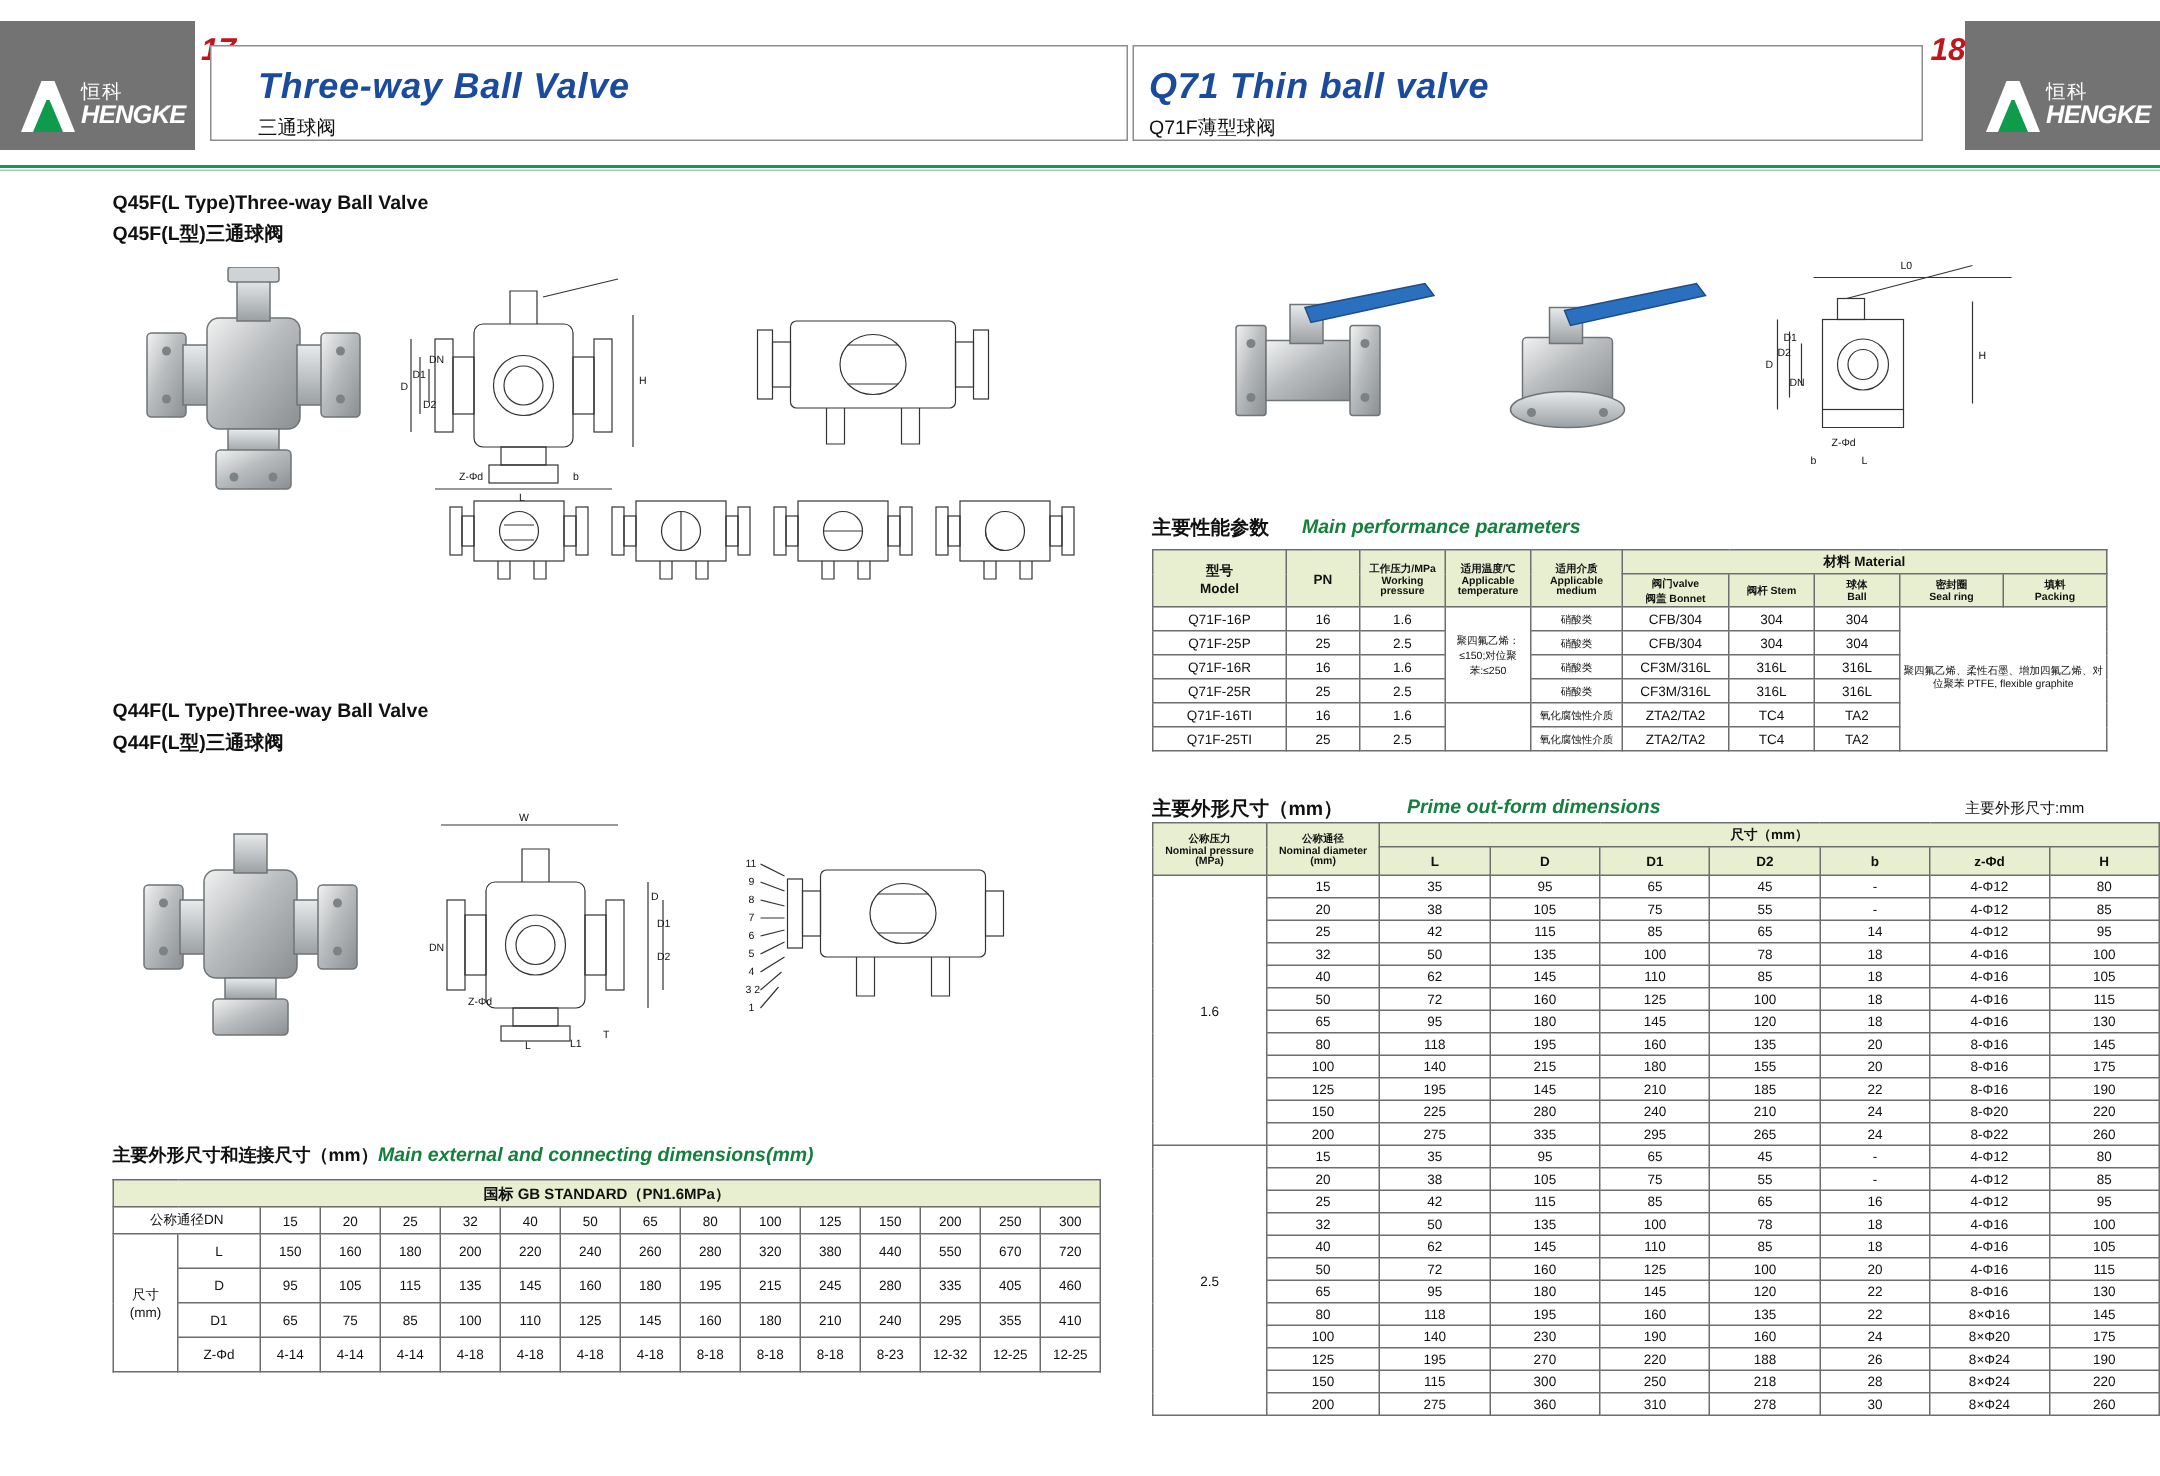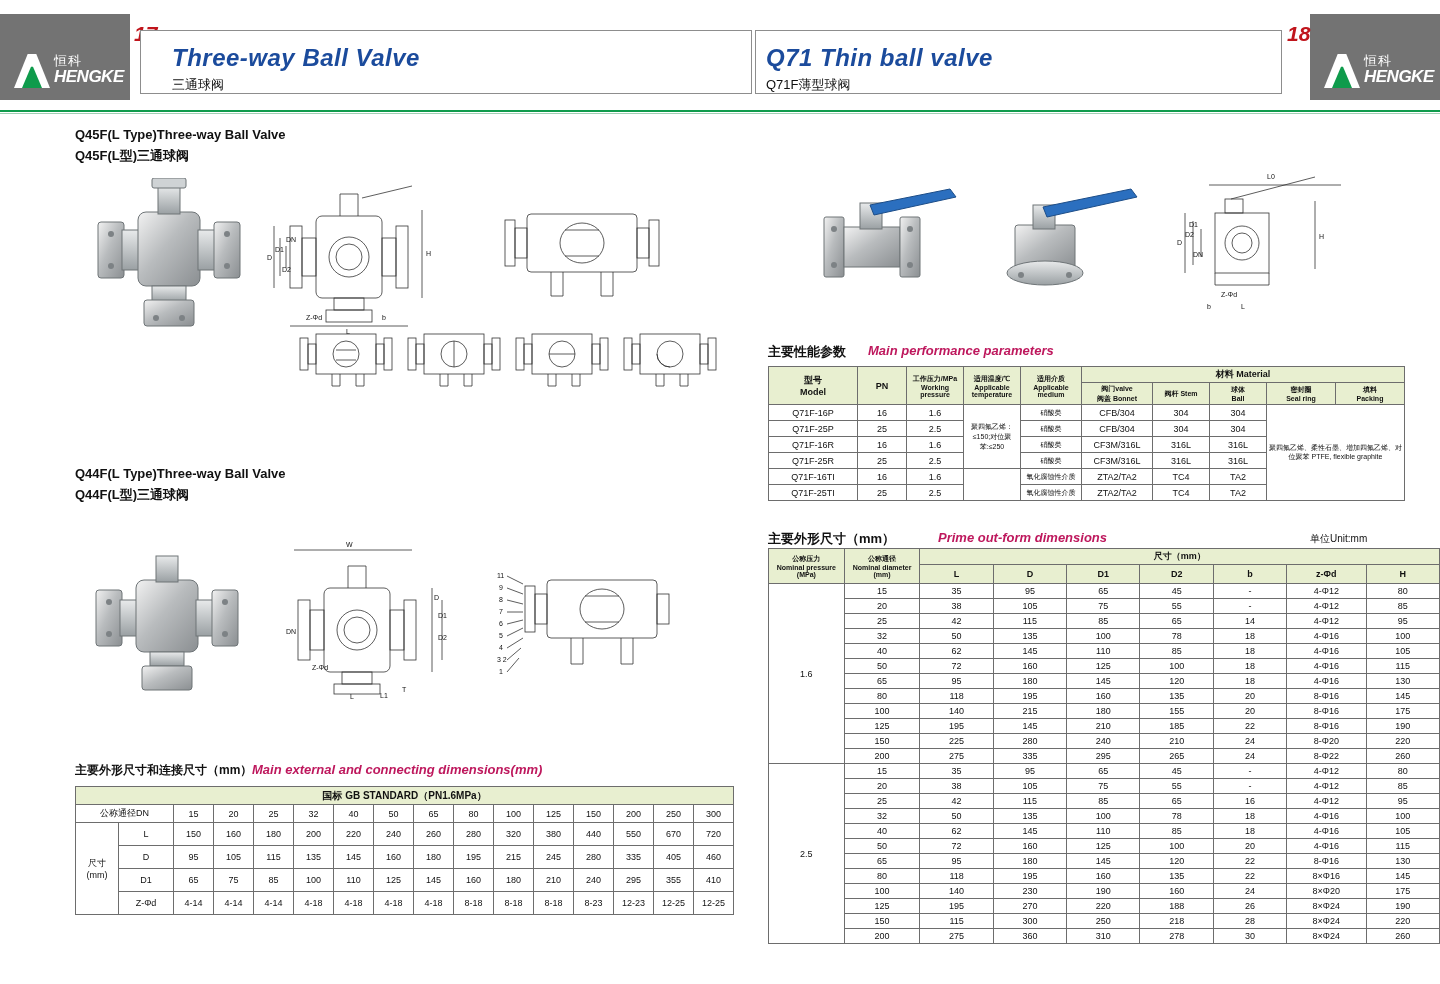--- a/index.html
+++ b/index.html
@@ -34,21 +34,21 @@
   .hdr-sub{position:absolute;font-size:13px;color:#111;}
   .hdr-t1{left:172px;top:44px;}
   .hdr-s1{left:172px;top:76px;}
   .hdr-t2{left:766px;top:44px;}
   .hdr-s2{left:766px;top:76px;text-align:center;}
   .hdr-rule{position:absolute;left:0;top:110px;width:1440px;height:2px;background:#0f9b4c;}
   .hdr-rule2{position:absolute;left:0;top:113px;width:1440px;height:1px;background:#9fcfb3;}
 
   
   .sec-title{position:absolute;font-size:13px;font-weight:bold;color:#111;}
-  .sec-title-green{position:absolute;font-size:15px;font-weight:bold;color:#be185d;font-style:italic;}
+  .sec-title-green{position:absolute;font-size:15px;font-weight:bold;color:#15803d;font-style:italic;}
   .sec-cn{position:absolute;font-size:14px;font-weight:bold;color:#111;}
   .unit-note{position:absolute;font-size:10px;color:#111;}
 
   
   .dia{position:absolute;}
   .dia svg{display:block;}
 
   
   table{border-collapse:collapse;font-size:9px;color:#111;}
   table td,table th{border:1px solid #6d6d6d;text-align:center;vertical-align:middle;padding:0;font-weight:normal;}
@@ -378,21 +378,21 @@
           <td>4-14</td>
           <td>4-14</td>
           <td>4-18</td>
           <td>4-18</td>
           <td>4-18</td>
           <td>4-18</td>
           <td>8-18</td>
           <td>8-18</td>
           <td>8-18</td>
           <td>8-23</td>
-          <td>12-23</td>
+          <td>12-32</td>
           <td>12-25</td>
           <td>12-25</td>
         </tr>
       </tbody>
     </table>
 </div>
 
 <div class="dia" style="left:800px;top:175px;">
 <svg width="180" height="130" viewBox="0 0 180 130">
   <rect x="24" y="42" width="20" height="60" rx="2" fill="url(#g1)" stroke="#6e7477"></rect>
@@ -523,21 +523,21 @@
           <td>ZTA2/TA2</td>
           <td>TC4</td>
           <td>TA2</td>
         </tr>
       </tbody>
     </table>
 </div>
 
 <div class="sec-cn" style="left:768px;top:530px;font-size:13px;">主要外形尺寸（mm）</div>
 <div class="sec-title-green" style="left:938px;top:530px;font-size:13px;">Prime out-form dimensions</div>
-<div class="unit-note" style="left:1310px;top:532px;">单位Unit:mm</div>
+<div class="unit-note" style="left:1310px;top:532px;">主要外形尺寸:mm</div>
 <div class="tbl-wrap" style="left:768px;top:548px;">
   <table id="dim-table">
       <tbody>
         <tr class="thead-green">
           <td rowspan="2" style="width:76px;height:34px;" class="tiny">公称压力<br>Nominal pressure<br>(MPa)</td>
           <td rowspan="2" style="width:76px;" class="tiny">公称通径<br>Nominal diameter<br>(mm)</td>
           <td colspan="7" style="height:14px;">尺寸（mm）</td>
         </tr>
         <tr class="thead-green">
           <td style="width:74px;height:16px;">L</td>

